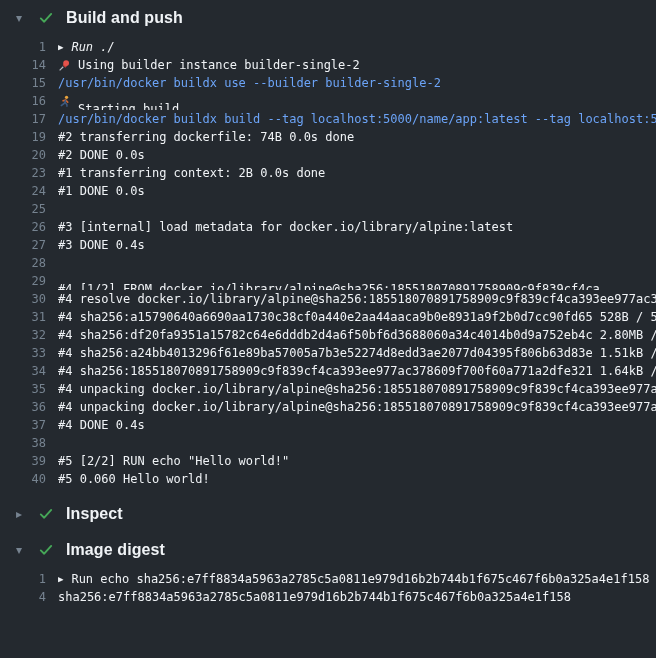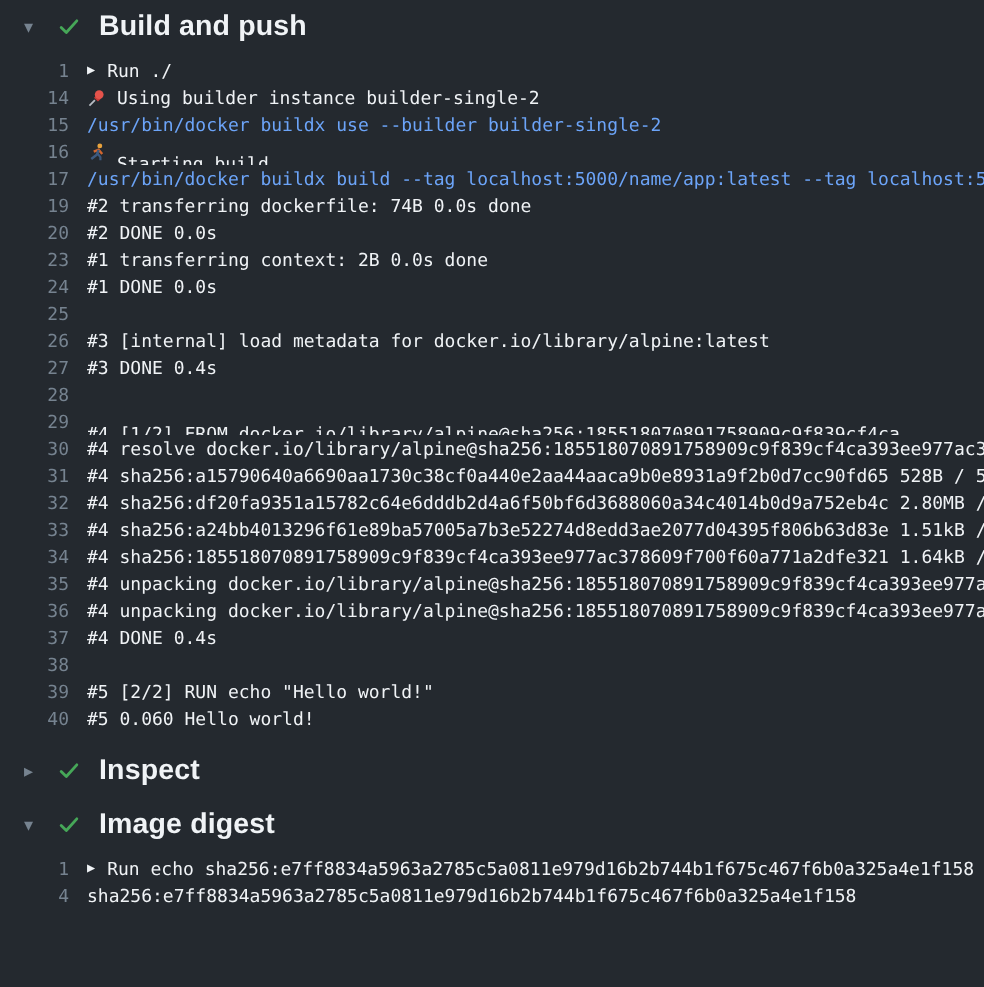--- a/index.html
+++ b/index.html
@@ -28,21 +28,21 @@
     text-align:left;
   }
   .check{
     width:18px;flex:0 0 18px;height:16px;
     margin-left:8px;margin-right:10px;
     display:flex;align-items:center;
   }
   .check svg{display:block;}
   .section-title{
     color:var(--text);
-    font-size:19px;font-weight:700;
+    font-size:16px;font-weight:700;
     letter-spacing:.1px;
   }
   .log-lines{padding:2px 0 8px 0;}
   .log-line{
     display:flex;align-items:stretch;
     height:18px;line-height:18px;
     font-family:"DejaVu Sans Mono","Liberation Mono",monospace;
     font-size:12px;
     white-space:pre;
   }
@@ -82,21 +82,21 @@
       <div class="section-header">
         <span class="twisty">▾</span>
         <span class="check">
           <svg width="16" height="16" viewBox="0 0 16 16">
             <path d="M2.8 8.4 L6.2 11.7 L13.2 3.9" fill="none" stroke="#46a758" stroke-width="1.9" stroke-linecap="round" stroke-linejoin="round"></path>
           </svg>
         </span>
         <span class="section-title">Build and push</span>
       </div>
       <div class="log-lines">
-        <div class="log-line"><span class="line-num">1</span><span class="line-content"><span class="group-arrow">▶</span><span style="white-space: pre;">Run ./</span></span></div>
+        <div class="log-line"><span class="line-num">1</span><span class="line-content"><span class="group-arrow">▶</span><span style="white-space: pre; font-style: italic;">Run ./</span></span></div>
         <div class="log-line"><span class="line-num">14</span><span class="line-content"><span class="emoji-icon"><svg width="13" height="13" viewBox="0 0 16 16">
                 <line x1="6.5" y1="9.5" x2="2" y2="14" stroke="#b8bdc4" stroke-width="1.5"></line>
                 <rect x="6.2" y="6.2" width="4.6" height="3.4" fill="#c93c37" transform="rotate(45 8.5 8)"></rect>
                 <circle cx="10" cy="5" r="3.6" fill="#e5534b"></circle>
               </svg></span><span style="white-space: pre;">Using builder instance builder-single-2</span></span></div>
         <div class="log-line"><span class="line-num">15</span><span class="line-content command"><span style="white-space: pre;">/usr/bin/docker buildx use --builder builder-single-2</span></span></div>
         <div class="log-line"><span class="line-num">16</span><span class="line-content"><span class="emoji-icon"><svg width="13" height="13" viewBox="0 0 16 16">
                 <circle cx="10.5" cy="2.8" r="2" fill="#e8a33d"></circle>
                 <path d="M12.5 9.5 L9.5 6 L5.5 7.5" fill="none" stroke="#d2662e" stroke-width="2"></path>
                 <path d="M9.5 6 L8 10 L3.5 13.5" fill="none" stroke="#3d5a80" stroke-width="2"></path>

